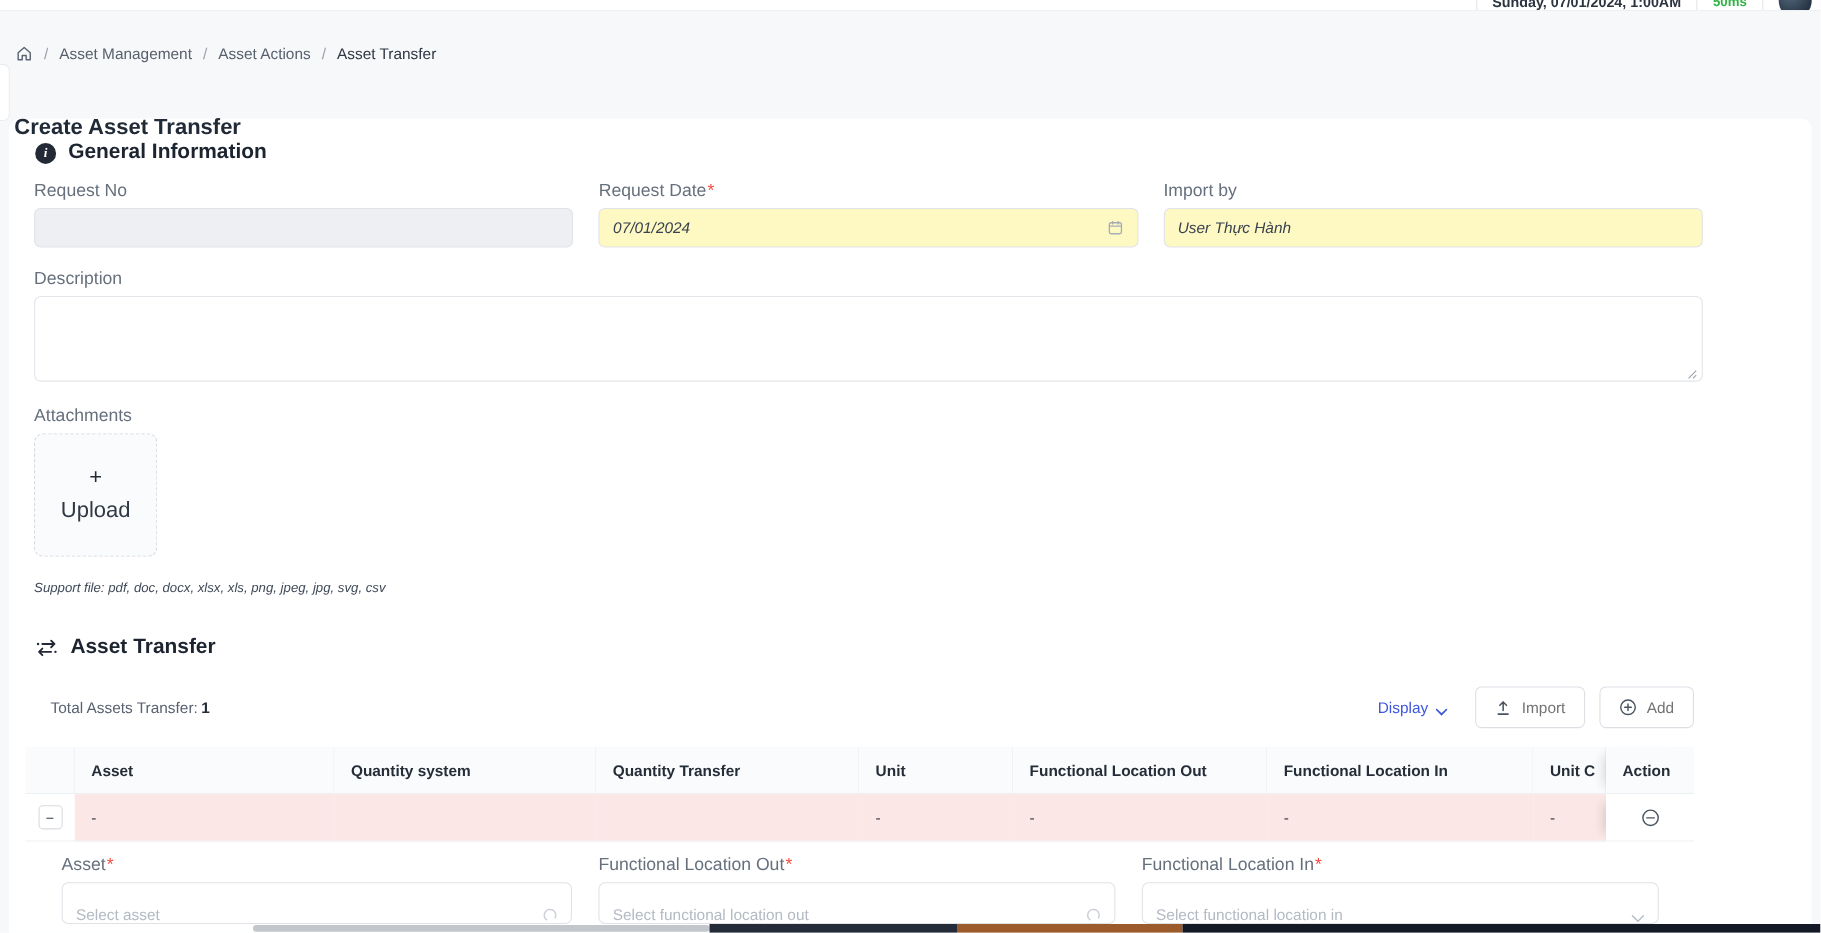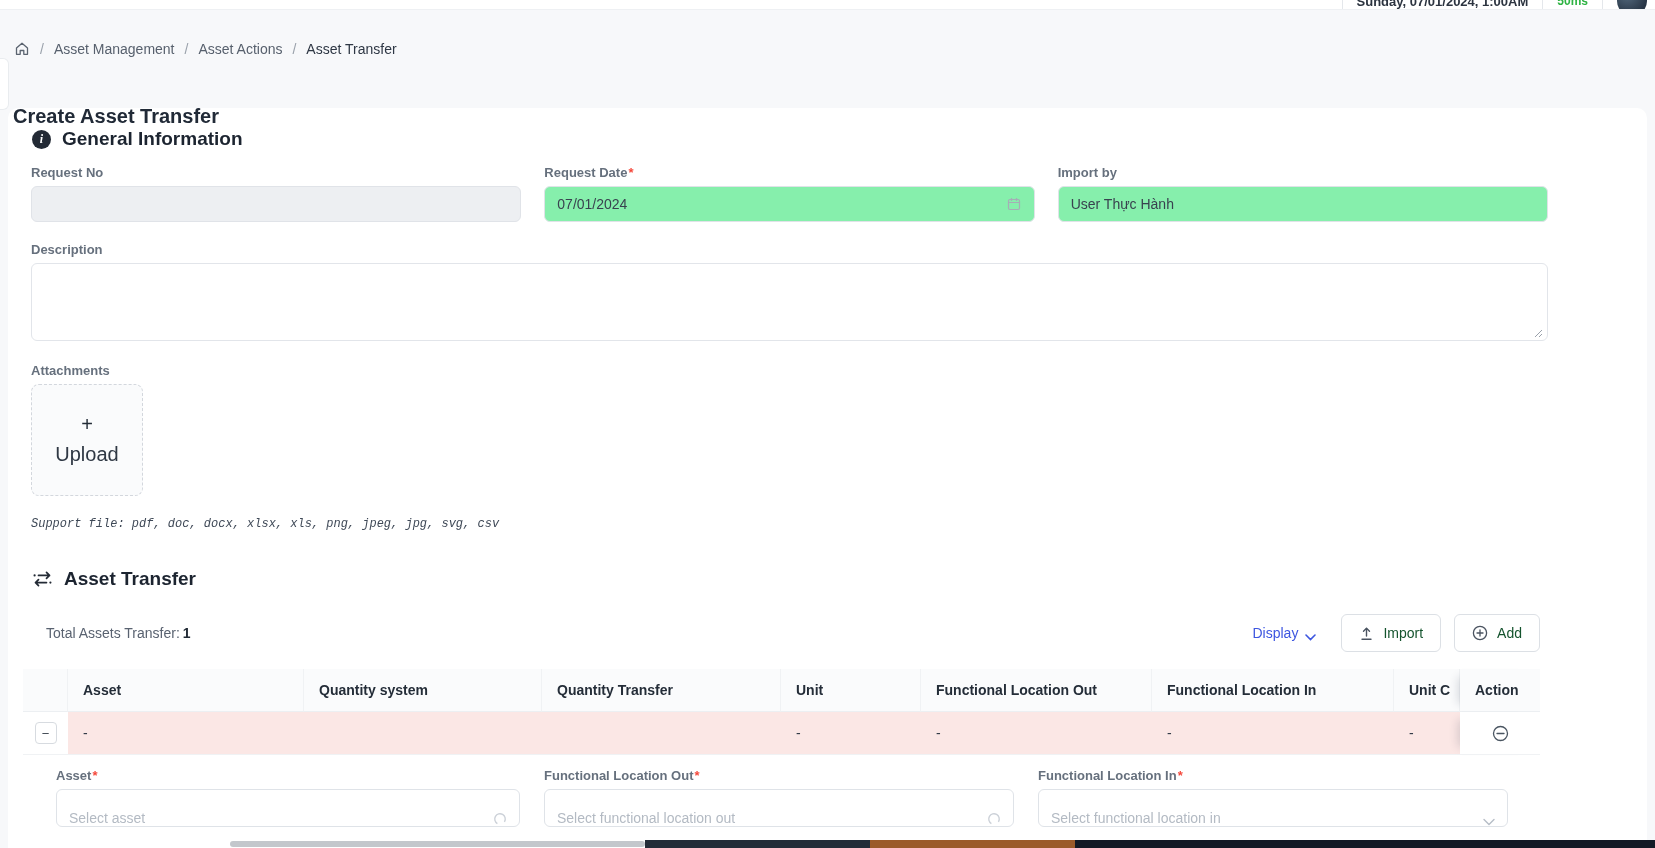--- a/index.html
+++ b/index.html
@@ -35,49 +35,49 @@
   .card { position:absolute; left:8px; top:108px; width:1639px; height:752px; background:#fff;
           border-radius:10px; padding:20px 0 0 15px; z-index:1; }
   .section-header { display:flex; align-items:center; gap:11px; font-size:19px;
                     font-weight:700; color:#1c2430; margin-left:9px; }
   .info-badge { width:19px; height:19px; border-radius:50%; background:#232a35; color:#fff;
                 font-size:12px; font-weight:700; display:flex; align-items:center;
                 justify-content:center; font-family:"Liberation Serif",serif; font-style:italic; }
   
   .form-grid { display:grid; grid-template-columns:repeat(3,1fr); column-gap:23px;
                width:1517px; margin:15px 0 0 8px; }
-  .field-label { display:flex; gap:1px; font-size:13px; color:#66707d; margin-bottom:6px;font-weight:bold; }
+  .field-label { display:flex; gap:1px; font-size:16px; color:#66707d; margin-bottom:6px; }
   .req { color:#f5483b; }
-  .inputbox { height:36px; border:1px solid #e0e3e8; border-radius:6px; background:#86efac;
-              display:flex; align-items:center; padding:0 12px; font-size:14px; color:#39424f; }
+  .inputbox { height:36px; border:1px solid #e0e3e8; border-radius:6px; background:#fef9c3;
+              display:flex; align-items:center; padding:0 12px; font-size:14px; color:#39424f;font-style:italic; }
   input.plain { width:100%; height:36px; border:1px solid #e0e3e8; border-radius:6px;
                 background:#edeff2; padding:0 12px; font-size:14px; color:#39424f; outline:none; }
   .suffix { margin-left:auto; display:flex; align-items:center; }
   .desc-wrap { position:relative; width:1517px; margin:6px 0 0 8px; }
   textarea.desc { width:1517px; height:78px; border:1px solid #e2e5ea; border-radius:6px;
                   background:#fff; resize:none; padding:8px 12px; font-size:14px;
                   font-family:inherit; outline:none; }
   .resize-handle { position:absolute; right:5px; bottom:7px; }
   .mt20 { margin-top:20px; margin-left:8px; }
   .upload-box { width:112px; height:112px; border:1px dashed #d3d7dd; border-radius:8px;
                 background:#fafbfc; margin-left:8px; display:flex; flex-direction:column;
                 align-items:center; justify-content:center; gap:9px; color:#2f3844; cursor:pointer; }
   .upload-plus { font-size:20px; line-height:1; color:#222b36; }
   .upload-text { font-size:20px; }
-  .support-note { margin:21px 0 0 8px; font-size:12px; font-style:italic; color:#3f4957;font-family:Liberation Mono, monospace; }
+  .support-note { margin:21px 0 0 8px; font-size:12px; font-style:italic; color:#3f4957; }
   .sect2 { margin-top:37px; }
   
   .toolbar { display:flex; align-items:center; width:1517px; margin-top:24px; padding-left:23px; }
   .total-text { font-size:14px; color:#596270; }
   .total-text b { color:#222b36; margin-left:3px; }
   .toolbar-right { margin-left:auto; display:flex; align-items:center; gap:13px; }
   .display-link { display:flex; align-items:flex-end; gap:7px; font-size:14px; color:#3d56e0;
                   cursor:pointer; margin-right:12px; }
   .btn { display:flex; align-items:center; gap:9px; height:38px; padding:0 17px; background:#fff;
-         border:1px solid #dce0e5; border-radius:6px; font-size:14px; color:#14532d; cursor:pointer; }
+         border:1px solid #dce0e5; border-radius:6px; font-size:14px; color:#737373; cursor:pointer; }
   
   .table { width:1517px; margin-top:17px; font-size:14px; }
   .trow { display:grid; grid-template-columns:45px 236px 238px 239px 140px 231px 242px 66px 80px; }
   .th { background:#fafbfc; font-weight:700; color:#242d38; padding:13px 15px;
         border-bottom:1px solid #eceff2; border-right:1px solid #f0f2f4; white-space:nowrap;
         overflow:hidden; }
   .th.action, .td.action { border-right:none; position:relative; z-index:2;
         box-shadow:-10px 0 10px -8px rgba(23,35,61,.16); }
   .td { padding:10px 15px; border-bottom:1px solid #f0f2f4; color:#333c48; white-space:nowrap;
         overflow:hidden; display:flex; align-items:center; }

